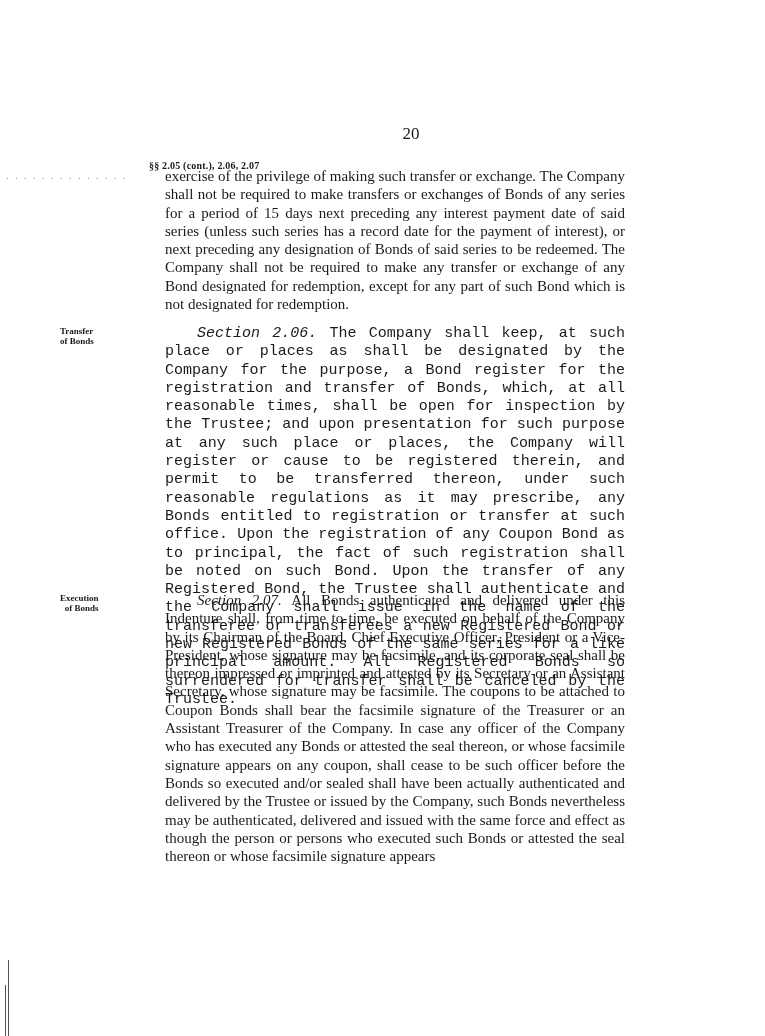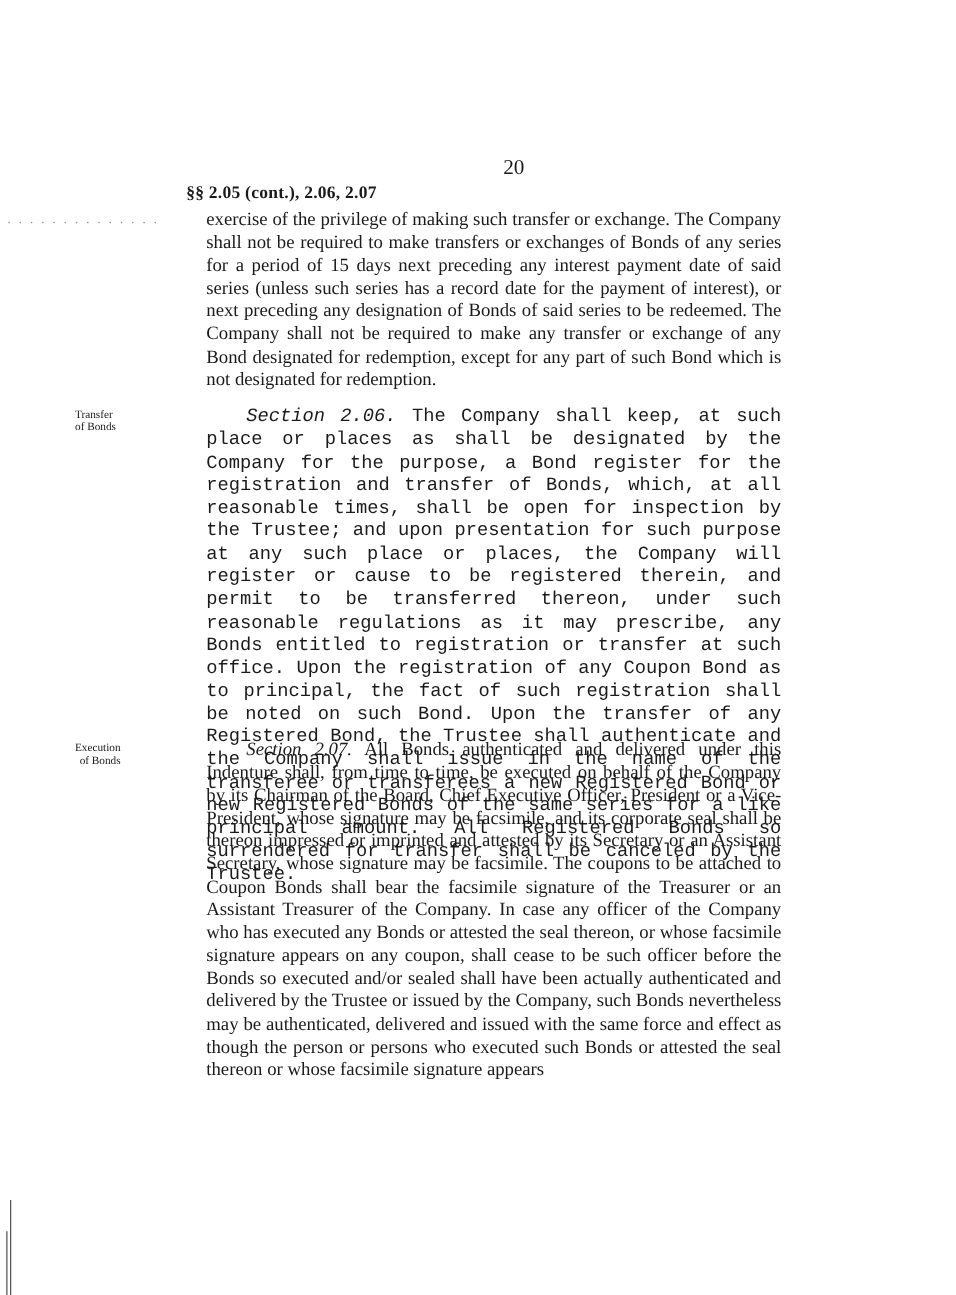--- a/index.html
+++ b/index.html
@@ -1,26 +1,26 @@
 <!DOCTYPE html>
 <html><head>
 <meta charset="utf-8">
 <style>
   html, body { margin: 0; padding: 0; background: #ffffff; }
   body { width: 765px; height: 1036px; position: relative; overflow: hidden;
          font-family: "Liberation Serif", "DejaVu Serif", serif; color: #1a1a1a; }
   .page-number { position: absolute; left: 0; width: 760px; top: 124px; text-align: center;
                  font-size: 17px; margin-left: 31px; }
-  .section-ref { position: absolute; left: 149px; top: 147px; font-size: 14px; font-weight: bold; letter-spacing: 0.2px; }
+  .section-ref { position: absolute; left: 149px; top: 160px; font-size: 10px; font-weight: bold; letter-spacing: 0.2px; }
   .dotted-lead { position: absolute; left: 6px; top: 170px; font-size: 10px; color: #888; letter-spacing: 2px; }
   .body-col { position: absolute; left: 160px; width: 470px; }
   .para { font-size: 15px; line-height: 18.3px; text-align: justify; margin: 5px; }
   .para .indent { display: inline-block; width: 32px; }
   .para em { font-style: italic; }
-  .margin-note { position: absolute; left: 60px; font-size: 9px; font-weight: normal; line-height: 10px; }
+  .margin-note { position: absolute; left: 60px; font-size: 9px; font-weight: bold; line-height: 10px; }
   .scan-mark { position: absolute; background: #555; }
 </style>
 </head>
 <body>
 
 <div class="page-number">20</div>
 <div class="section-ref">§§ 2.05 (cont.), 2.06, 2.07</div>
 <div class="dotted-lead">. . .  . . .  . . . . . . . .</div>
 
 <div class="margin-note" style="top:326px;">

